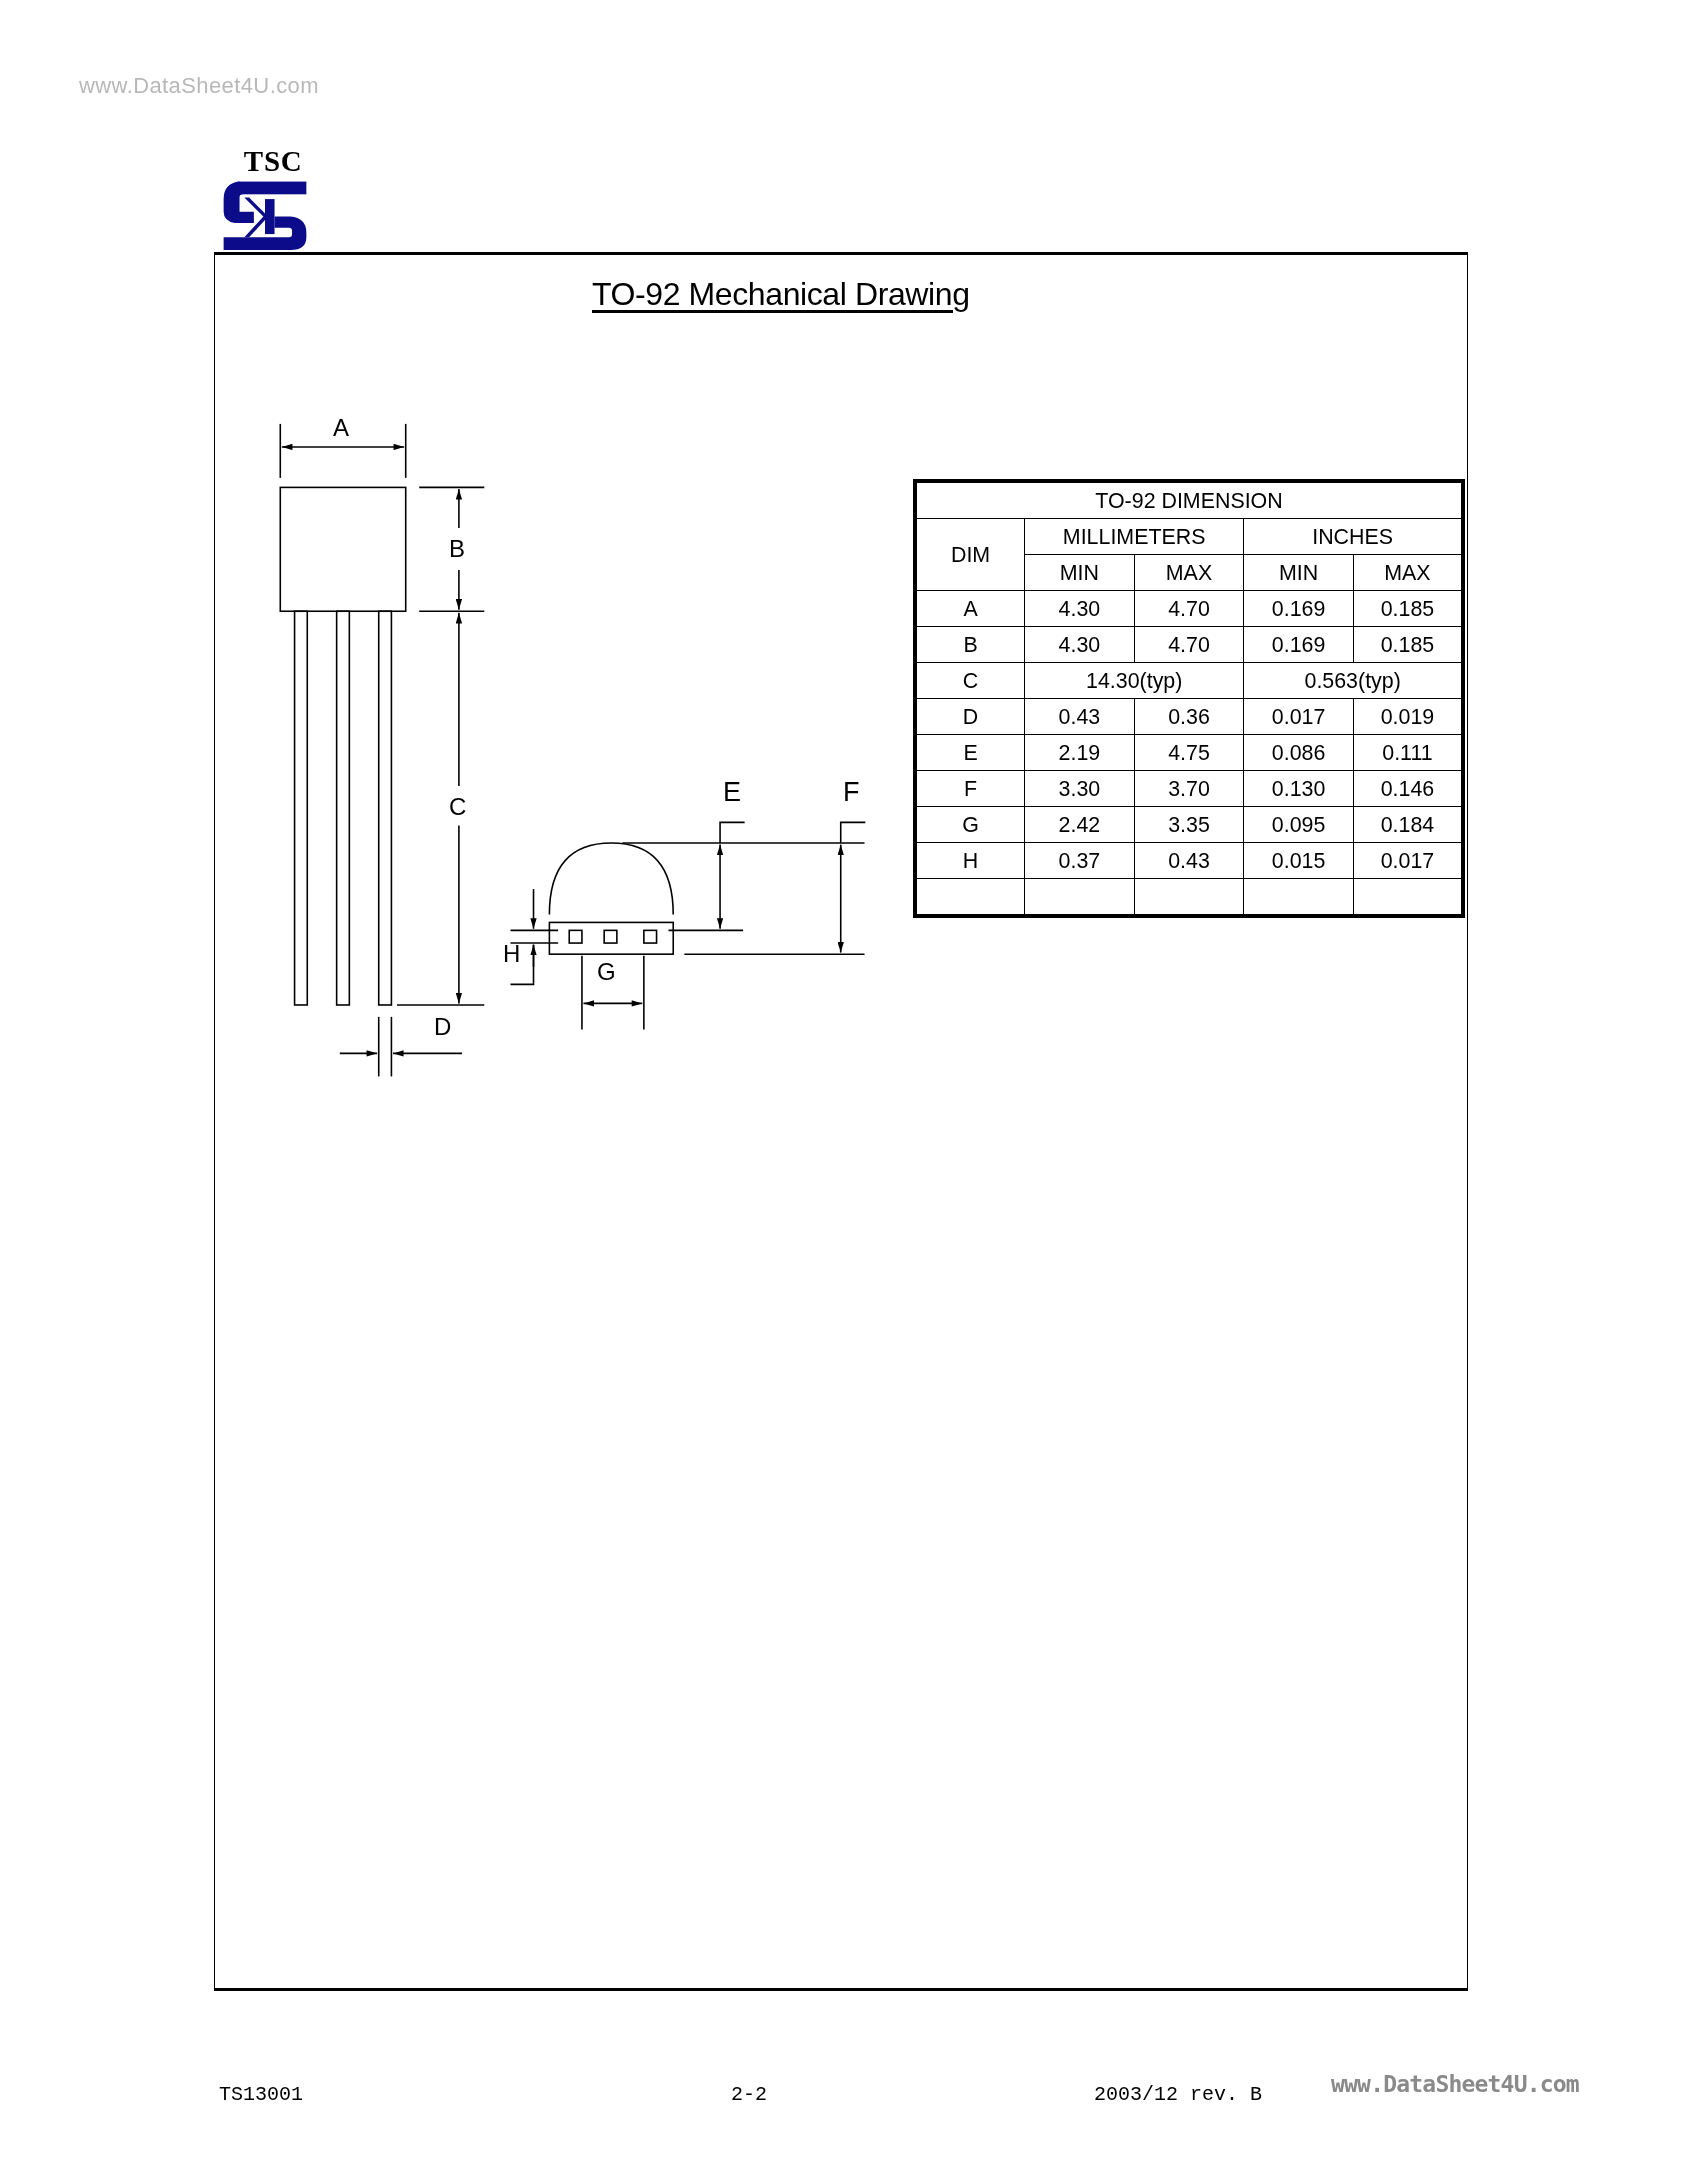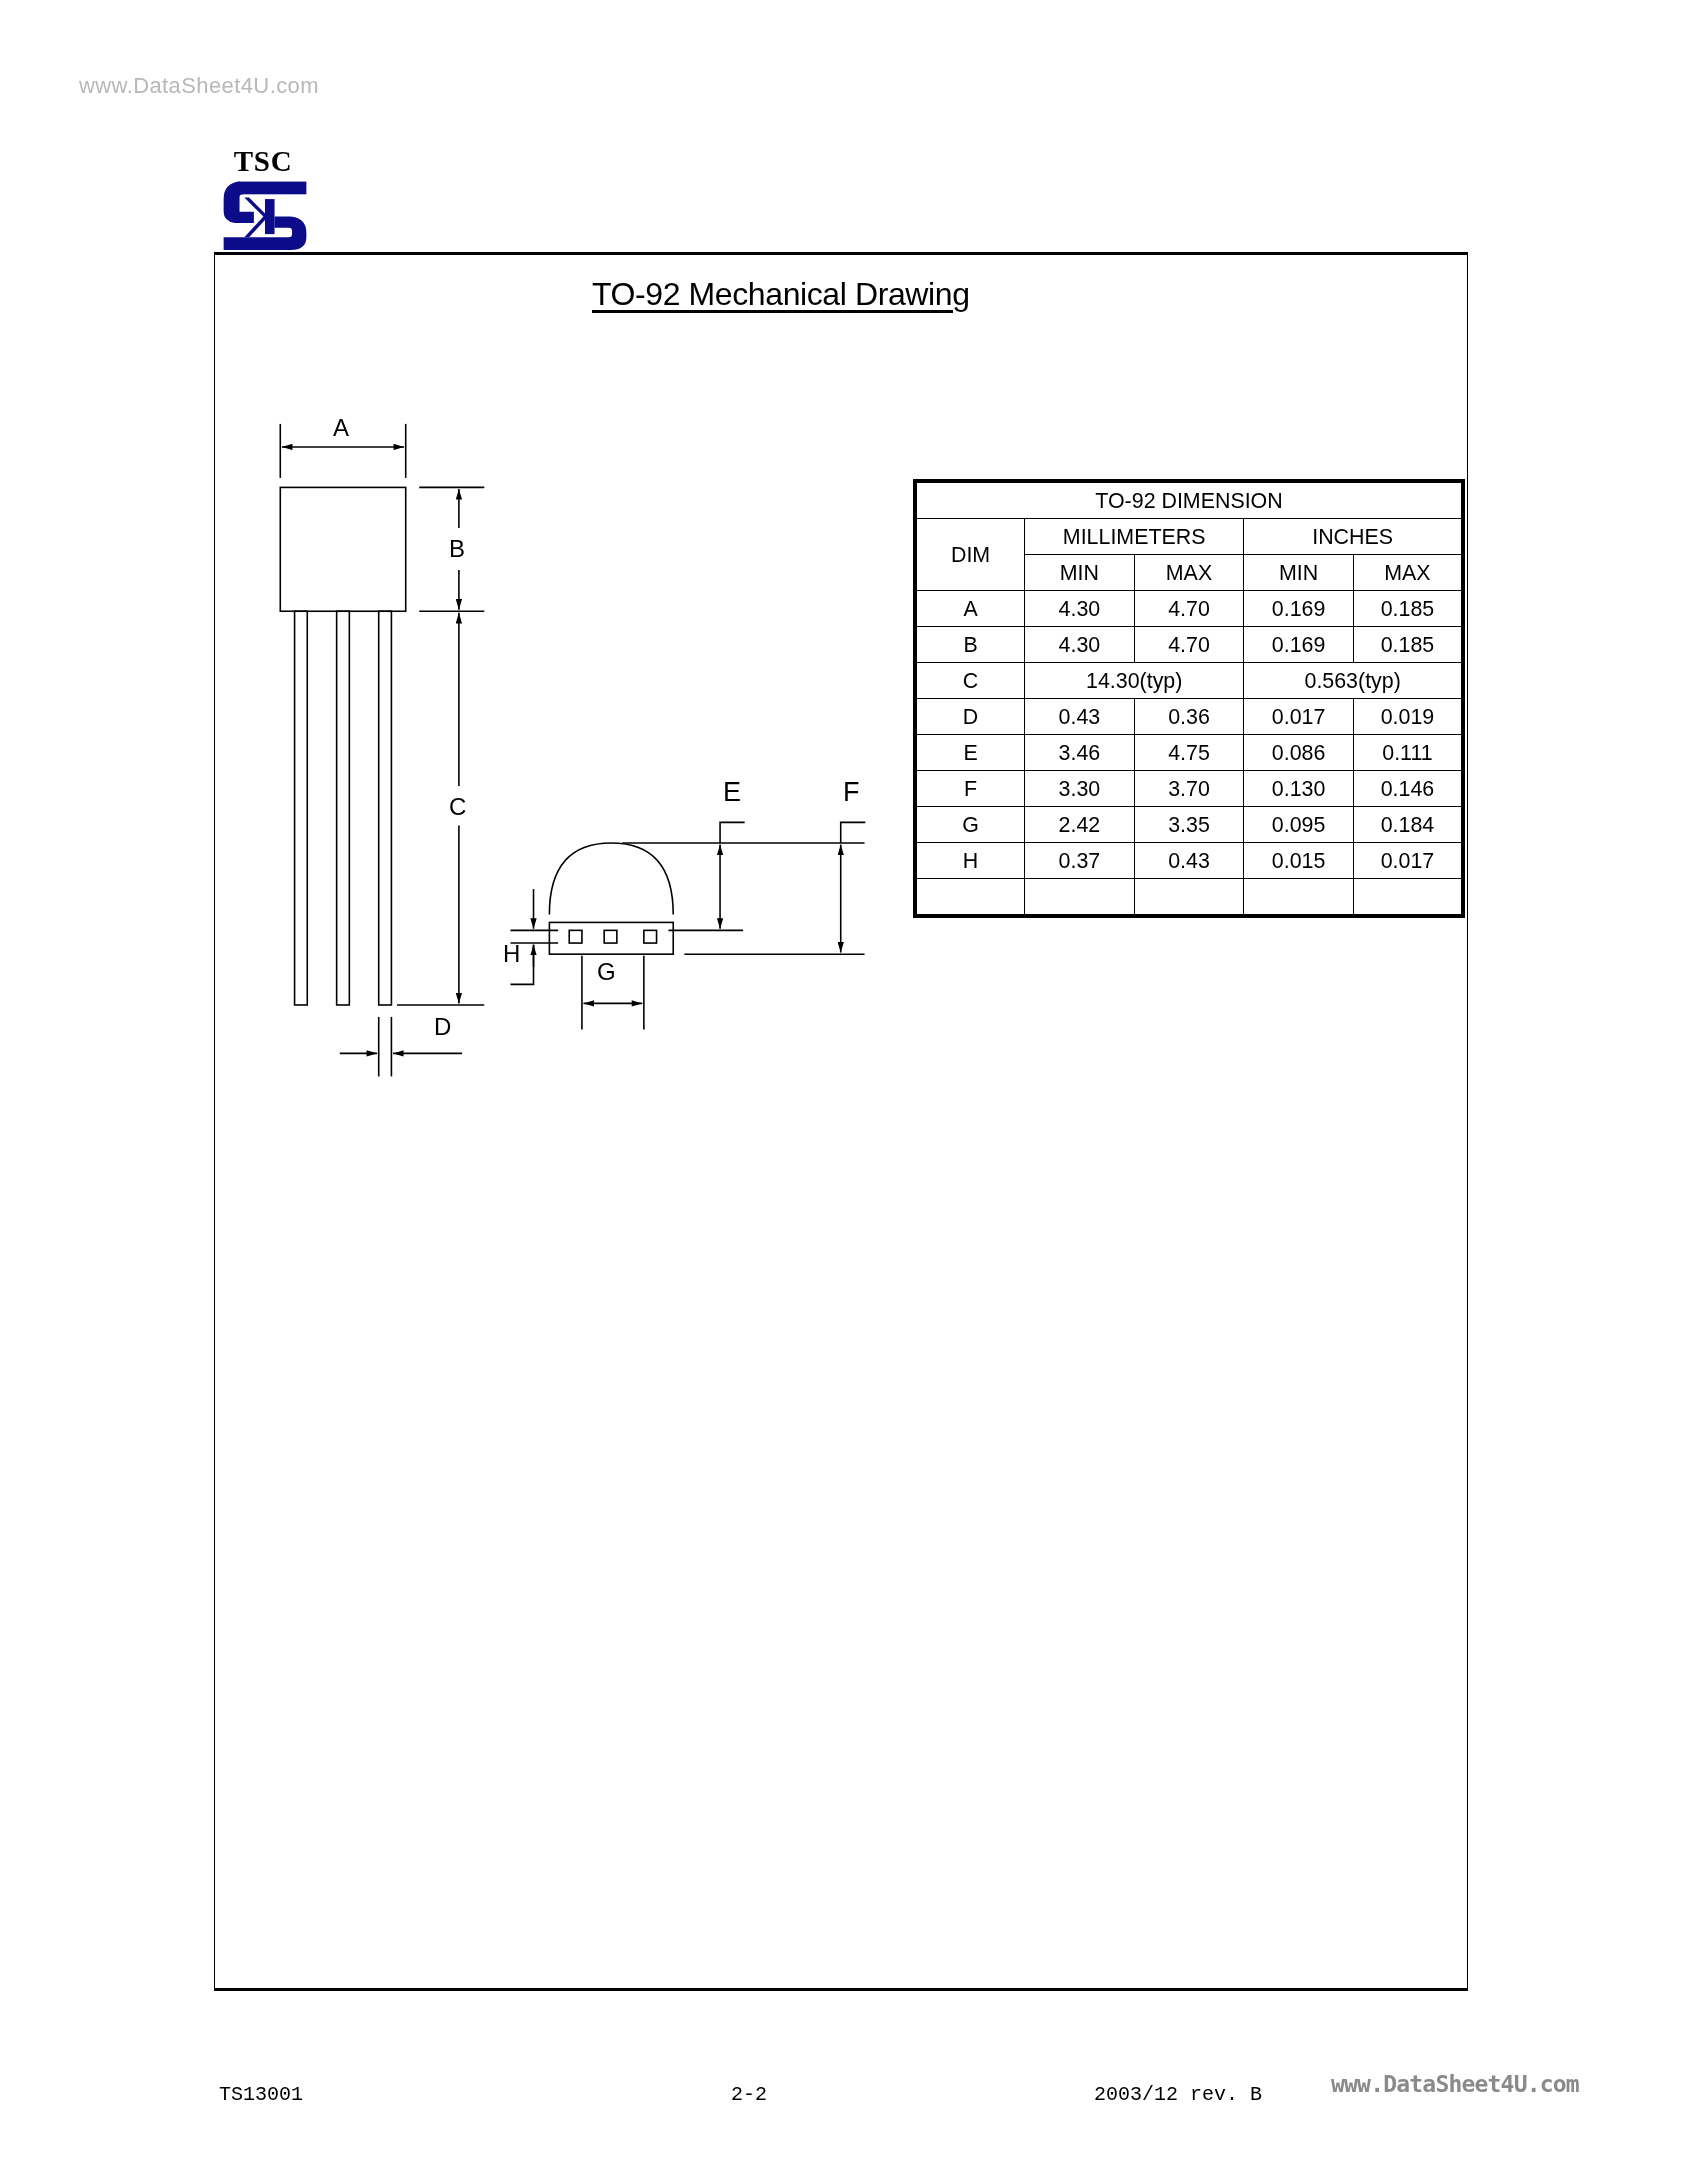--- a/index.html
+++ b/index.html
@@ -1,21 +1,21 @@
 <!DOCTYPE html>
 <html style="font-size:12.7px"><head>
 <meta charset="utf-8">
 <style>
   html, body { margin:0; padding:0; background:#ffffff; }
   body { width:1687px; height:2183px; position:relative; overflow:hidden; font-family:"Liberation Sans", sans-serif; color:#000; }
   .abs { position:absolute; }
   .wm-top { left:79px; top:73px; font-family:"Liberation Sans", sans-serif; font-size:22px; color:#b8b8b8; letter-spacing:0.4px; white-space:nowrap; }
   .wm-bottom { left:1331px; top:2071px; font-family:"DejaVu Sans Mono", monospace; font-weight:bold; font-size:23px; color:#8a8a8a; white-space:nowrap; letter-spacing:-0.8px; }
   .logo { left:222px; top:148px; width:86px; height:102px; }
-  .logo-text { position:absolute; left:1.6px; top:-3.2px; width:79px; text-align:center; font-family:"Liberation Serif", serif; font-weight:bold; font-size:29px; letter-spacing:0.8px; color:#000; line-height:32px; }
+  .logo-text { position:absolute; left:1.6px; top:-3.2px; width:79px; text-align:right; font-family:"Liberation Serif", serif; font-weight:bold; font-size:29px; letter-spacing:0.8px; color:#000; line-height:32px; }
   .logo svg { position:absolute; left:0; top:32px; }
   .frame { left:214px; top:252px; width:1254px; height:1739px; border:1.6px solid #000; border-top-width:3.2px; border-bottom-width:3.2px; box-sizing:border-box; }
   .title { left:592px; top:276px; width:508px; font-size:32px; white-space:nowrap; text-decoration:underline; text-decoration-thickness:3.2px; text-underline-offset:4.8px; letter-spacing:-0.4px; }
   .drawing { left:0; top:0; width:1687px; height:2183px; }
   .dimlabel { position:absolute; font-family:"Liberation Sans", sans-serif; font-size:24px; line-height:24px; }
   table.dims { position:absolute; left:913px; top:443px; width:552px; height:424px; border-collapse:collapse; border:4px solid #000; table-layout:fixed;margin-top:36px; }
   table.dims td { border:1.6px solid #000; text-align:center; font-size:21.4px; padding:0; height:35px; line-height:32px; }
   table.dims td.dimcol { width:74px; }
   .footer { top:2083px; font-family:Liberation Mono, monospace; font-size:20px; white-space:nowrap; }
 </style>
@@ -153,21 +153,21 @@
   </tr>
   <tr>
     <td>D</td>
     <td>0.43</td>
     <td>0.36</td>
     <td>0.017</td>
     <td>0.019</td>
   </tr>
   <tr>
     <td>E</td>
-    <td>3.46</td>
+    <td>2.19</td>
     <td>4.75</td>
     <td>0.086</td>
     <td>0.111</td>
   </tr>
   <tr>
     <td>F</td>
     <td>3.30</td>
     <td>3.70</td>
     <td>0.130</td>
     <td>0.146</td>

